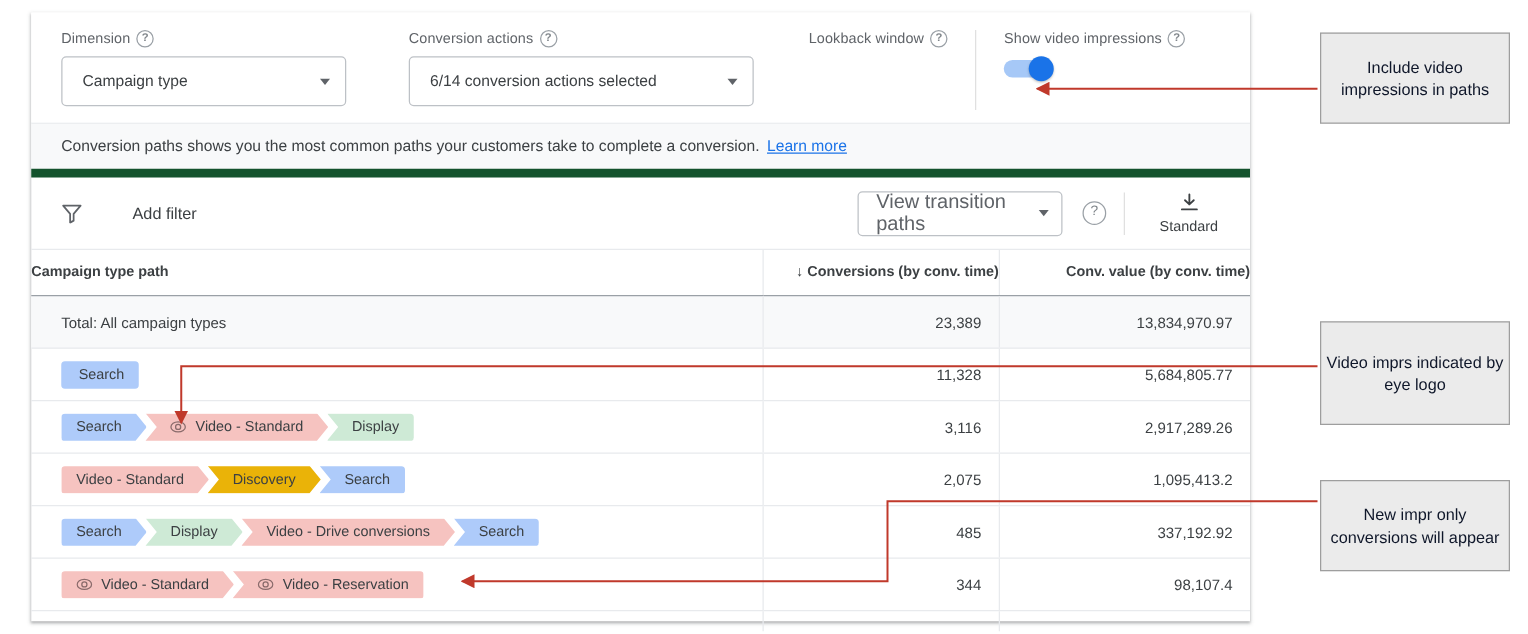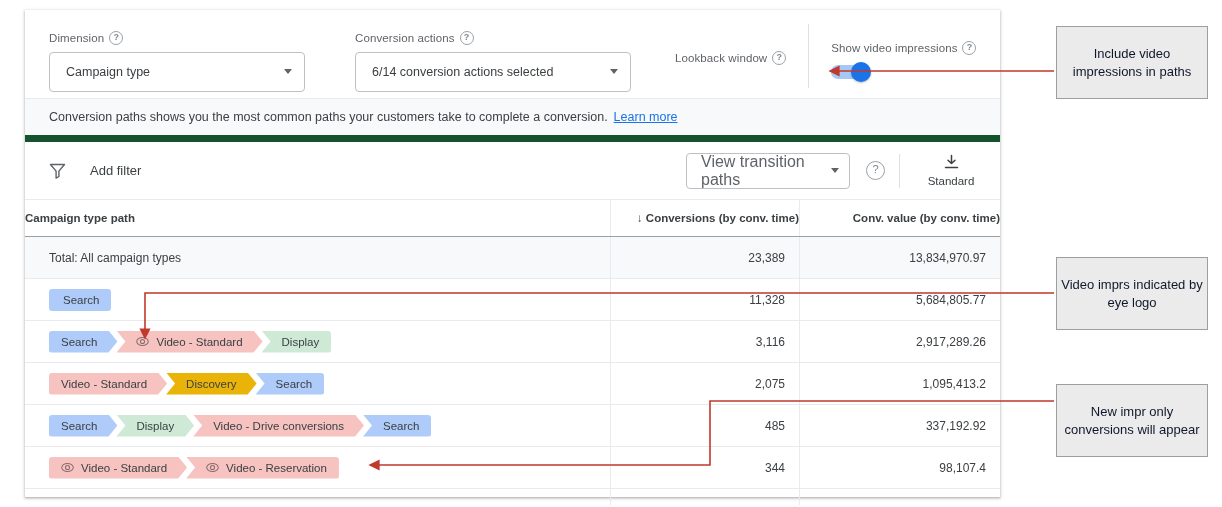--- a/index.html
+++ b/index.html
@@ -16,21 +16,21 @@
   #app-card{
     position:absolute;left:25px;top:10px;width:975px;height:487px;
     background:#ffffff;
     box-shadow:0 1px 2px rgba(60,64,67,.30),0 1px 3px 1px rgba(60,64,67,.15);
     box-sizing:border-box;
   }
 
   
   .controls{
     position:relative;height:88px;background:#fff;
-    display:flex;align-items:center;padding:14px 0 0 0;
+    display:flex;align-items:flex-start;padding:14px 0 0 0;
     box-sizing:border-box;
   }
   .ctrl{position:relative;padding-left:24px;}
   .ctrl-label{
     font-size:11.5px;color:#5f6368;letter-spacing:.1px;
     display:flex;align-items:center;gap:5px;margin-bottom:7px;white-space:nowrap;
   }
   .qmark{
     display:inline-block;width:12px;height:12px;border:1px solid #9aa0a6;border-radius:50%;
     font-size:9px;line-height:11px;text-align:center;color:#80868b;font-weight:bold;
@@ -38,21 +38,21 @@
   .select{
     height:40px;border:1px solid #bdc1c6;border-radius:4px;background:#fff;
     display:flex;align-items:center;justify-content:space-between;
     padding:0 12px 0 16px;box-sizing:border-box;
     font-size:12.5px;color:#3c4043;cursor:pointer;
   }
   .caret{
     width:0;height:0;border-left:4.5px solid transparent;border-right:4.5px solid transparent;
     border-top:5px solid #5f6368;margin-left:18px;flex:none;
   }
-  #sel-dimension{width:256px;}
+  #sel-dimension{width:228px;}
   #sel-conversion{width:276px;}
   #sel-lookback{width:128px;}
 
   .ctrl-divider{
     width:1px;background:#e0e0e0;height:64px;margin:0 0 0 22px;align-self:flex-start;
   }
   .ctrl-toggle{padding-left:22px;}
   .switch{
     position:relative;width:44px;height:20px;margin-top:6px;cursor:pointer;
   }
@@ -71,21 +71,21 @@
     display:flex;align-items:center;padding-left:24px;
     font-size:12.5px;color:#3c4043;
   }
   .banner a{color:#1a73e8;text-decoration:underline;margin-left:6px;}
 
   
   .filterbar{
     height:58px;display:flex;align-items:center;padding:0 16px 0 24px;
     border-bottom:1px solid #e8eaed;box-sizing:border-box;
   }
-  .filter-left{display:flex;align-items:center;gap:24px;flex:1;}
+  .filter-left{display:flex;align-items:center;gap:40px;flex:1;}
   .funnel{width:17px;height:16px;flex:none;}
   .addfilter{font-size:13px;color:#3c4043;cursor:pointer;}
   .filter-right{display:flex;align-items:center;gap:0;}
   #sel-transition{width:164px;height:36px;font-size:16px;color:#5f6368;padding:0 10px 0 14px;}
   #sel-transition .caret{margin-left:8px;}
   .help-circle{
     width:17px;height:17px;border:1.4px solid #9aa0a6;border-radius:50%;
     font-size:11px;line-height:15px;text-align:center;color:#80868b;
     margin:0 14px 0 16px;cursor:pointer;
   }
@@ -135,21 +135,21 @@
   .chip.yellow{background:#eab308;justify-content:flex-end;}
   .chip.sep{margin-left:-1px;}
 
   
   .callout{
     position:absolute;background:#ebebeb;border:1.5px solid #9e9e9e;
     display:flex;align-items:center;justify-content:center;text-align:center;
     font-size:13px;color:#0f172a;line-height:1.35;box-sizing:border-box;padding:4px;
   }
   #callout-1{left:1056px;top:26px;width:152px;height:73px;}
-  #callout-2{left:1056px;top:257px;width:152px;height:73px;}
+  #callout-2{left:1056px;top:257px;width:152px;height:83px;}
   #callout-3{left:1056px;top:384px;width:152px;height:73px;}
 
   #annot-svg{position:absolute;left:0;top:0;width:1222px;height:507px;pointer-events:none;}
 </style>
 </head>
 <body>
 
 <div id="app-card">
 
   <div class="controls">

